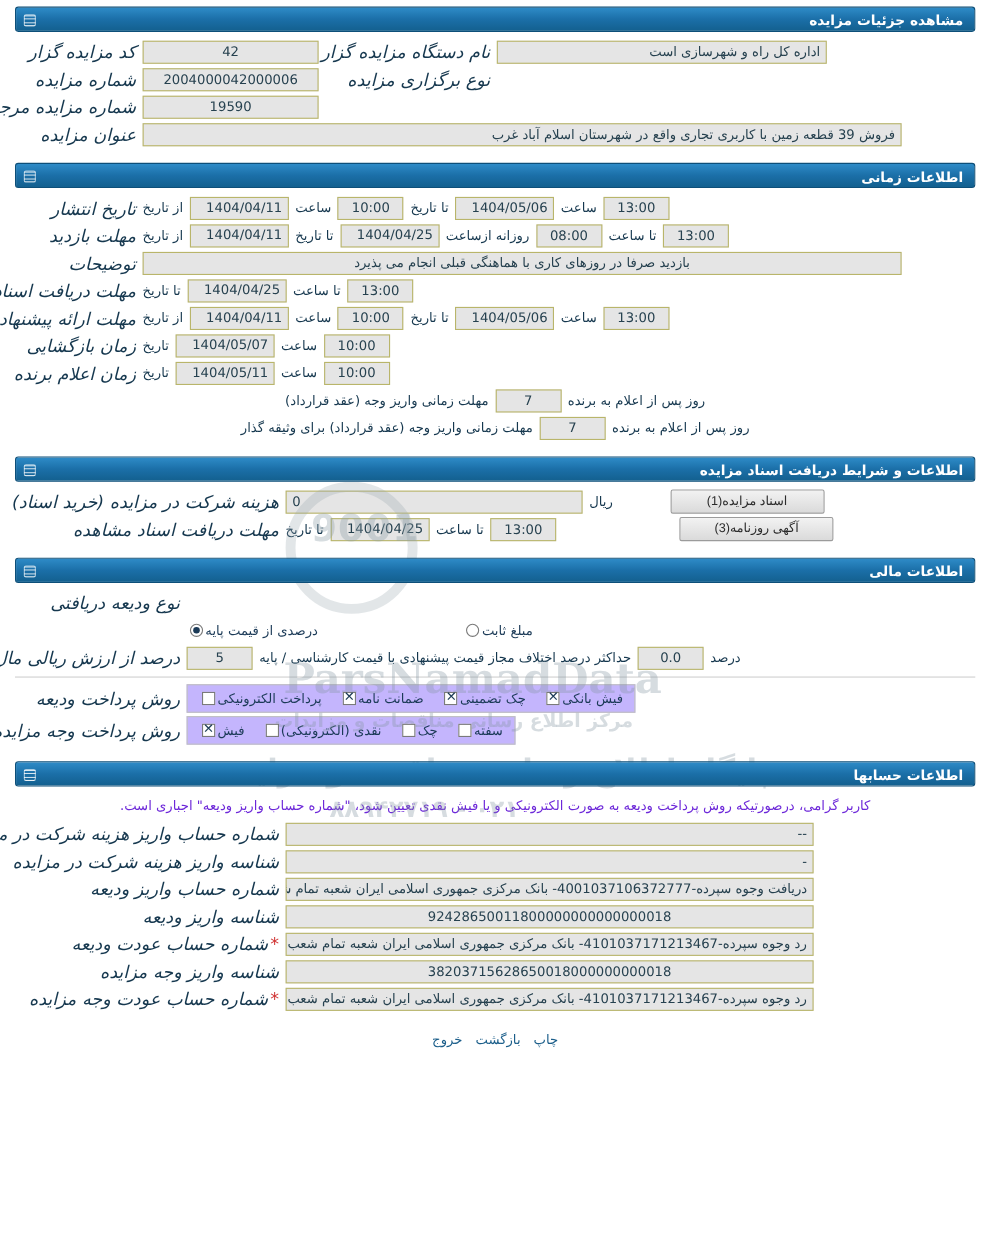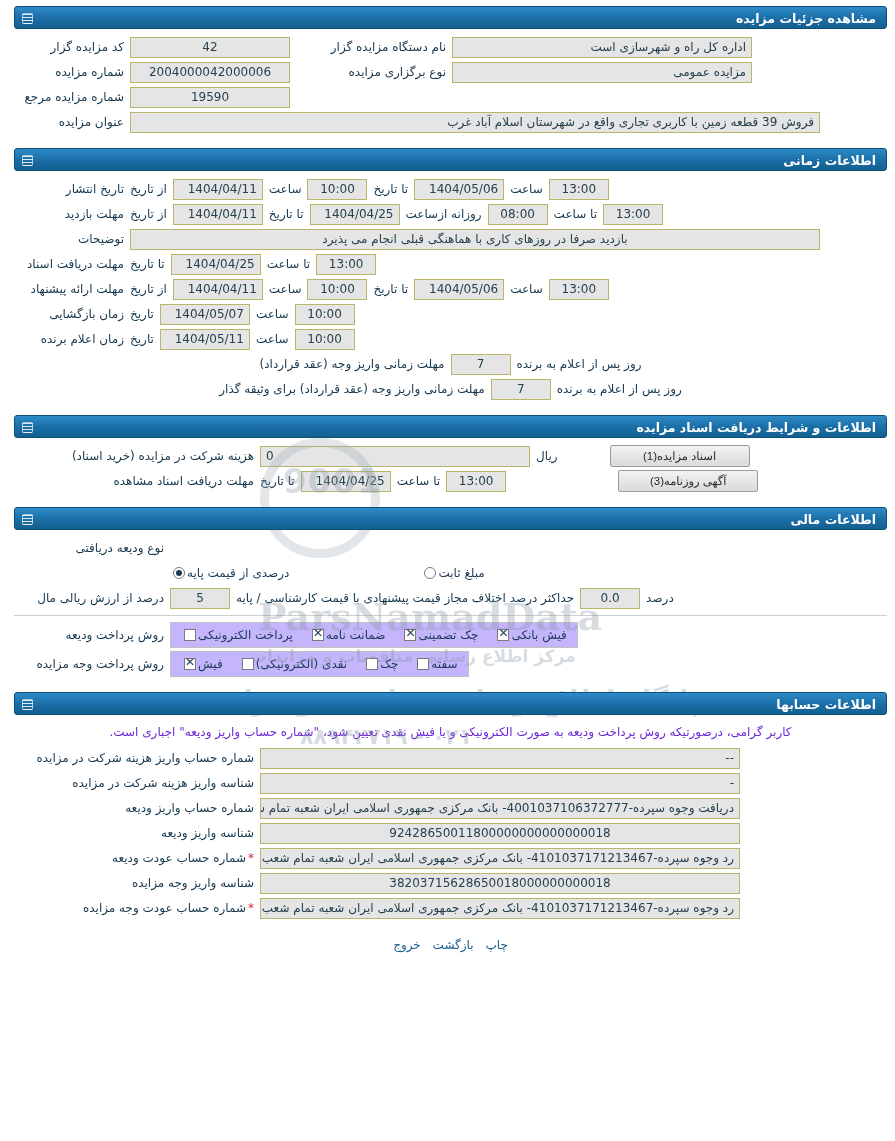--- a/index.html
+++ b/index.html
@@ -50,22 +50,23 @@
     align-items: center;
     justify-content: flex-start;
     gap: 6px;
     margin: 3px 0;
     min-height: 22px;
   }
   .row.center { justify-content: center; }
   .lbl {
     text-align: right;
     color: #16384f;
-    font-size: 12px;
+    font-size: 16px;
     white-space: nowrap;
+    font-style: italic;
   }
   .lbl.w240 { width: 240px; }
   .lbl.w150 { width: 150px; }
   .lbl.w110 { width: 110px; }
   .lbl.req::before { content: "*"; color: #d03030; margin-left: 2px; }
 
   .fld {
     background: #e5e5e5;
     border: 1px solid #b9b56a;
     height: 21px;
@@ -197,21 +198,20 @@
       <span class="lbl w110">کد مزایده گزار</span>
       <div class="fld w160">42</div>
       <span class="lbl w150">نام دستگاه مزایده گزار</span>
       <div class="fld w300 right">اداره کل راه و شهرسازی است</div>
     </div>
 
     <div class="row">
       <span class="lbl w110">شماره مزایده</span>
       <div class="fld w160">2004000042000006</div>
       <span class="lbl w150">نوع برگزاری مزایده</span>
-      <div class="fld w300 right">مزایده عمومی</div>
     </div>
 
     <div class="row">
       <span class="lbl w110">شماره مزایده مرجع</span>
       <div class="fld w160">19590</div>
     </div>
 
     <div class="row">
       <span class="lbl w110">عنوان مزایده</span>
       <div class="fld w690 right">فروش 39 قطعه زمین با کاربری تجاری واقع در شهرستان اسلام آباد غرب</div>

